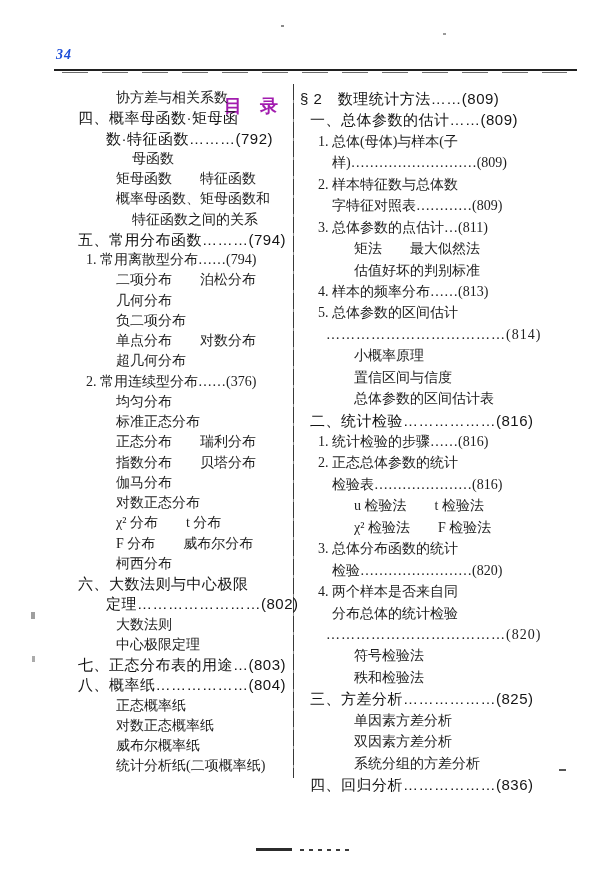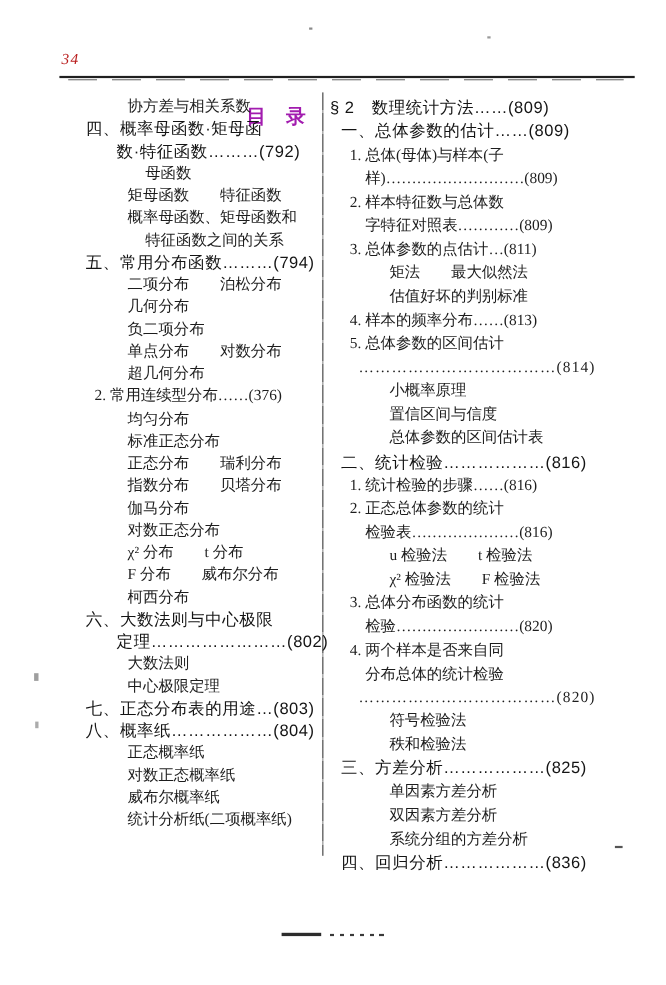--- a/index.html
+++ b/index.html
@@ -6,22 +6,22 @@
   .page{
     position:relative;
     width:605px;height:895px;
     background:#ffffff;
     color:#1c1c1c;
     font-family:"Liberation Serif","DejaVu Serif",serif;
     overflow:hidden;
   }
   .pagenum{
     position:absolute;left:56px;top:47px;
-    font-size:14px;font-style:italic;font-weight:normal;
-    letter-spacing:1px;color:#b91c1c;
+    font-size:14px;font-style:italic;font-weight:bold;
+    letter-spacing:1px;color:#1d4ed8;
   }
   .htitle{
     position:absolute;left:224px;top:46px;
     font-size:18px;font-weight:bold;color:#a21caf;
     white-space:pre;
     margin-top:48px;
   }
   .rule{
     position:absolute;left:54px;top:69px;width:523px;height:2px;
     background:#202020;
@@ -80,20 +80,21 @@
 
   <div class="col col-left" id="col-left">
       <div class="line item">协方差与相关系数</div>
       <div class="line h1">四、概率母函数·矩母函</div>
       <div class="line h1c">数·特征函数………(792)</div>
       <div class="line itemc">母函数</div>
       <div class="line item">矩母函数　　特征函数</div>
       <div class="line item">概率母函数、矩母函数和</div>
       <div class="line itemc">特征函数之间的关系</div>
       <div class="line h1">五、常用分布函数………(794)</div>
+      <div class="line sub">1. 常用离散型分布……(794)</div>
       <div class="line item">二项分布　　泊松分布</div>
       <div class="line item">几何分布</div>
       <div class="line item">负二项分布</div>
       <div class="line item">单点分布　　对数分布</div>
       <div class="line item">超几何分布</div>
       <div class="line sub">2. 常用连续型分布……(376)</div>
       <div class="line item">均匀分布</div>
       <div class="line item">标准正态分布</div>
       <div class="line item">正态分布　　瑞利分布</div>
       <div class="line item">指数分布　　贝塔分布</div>

